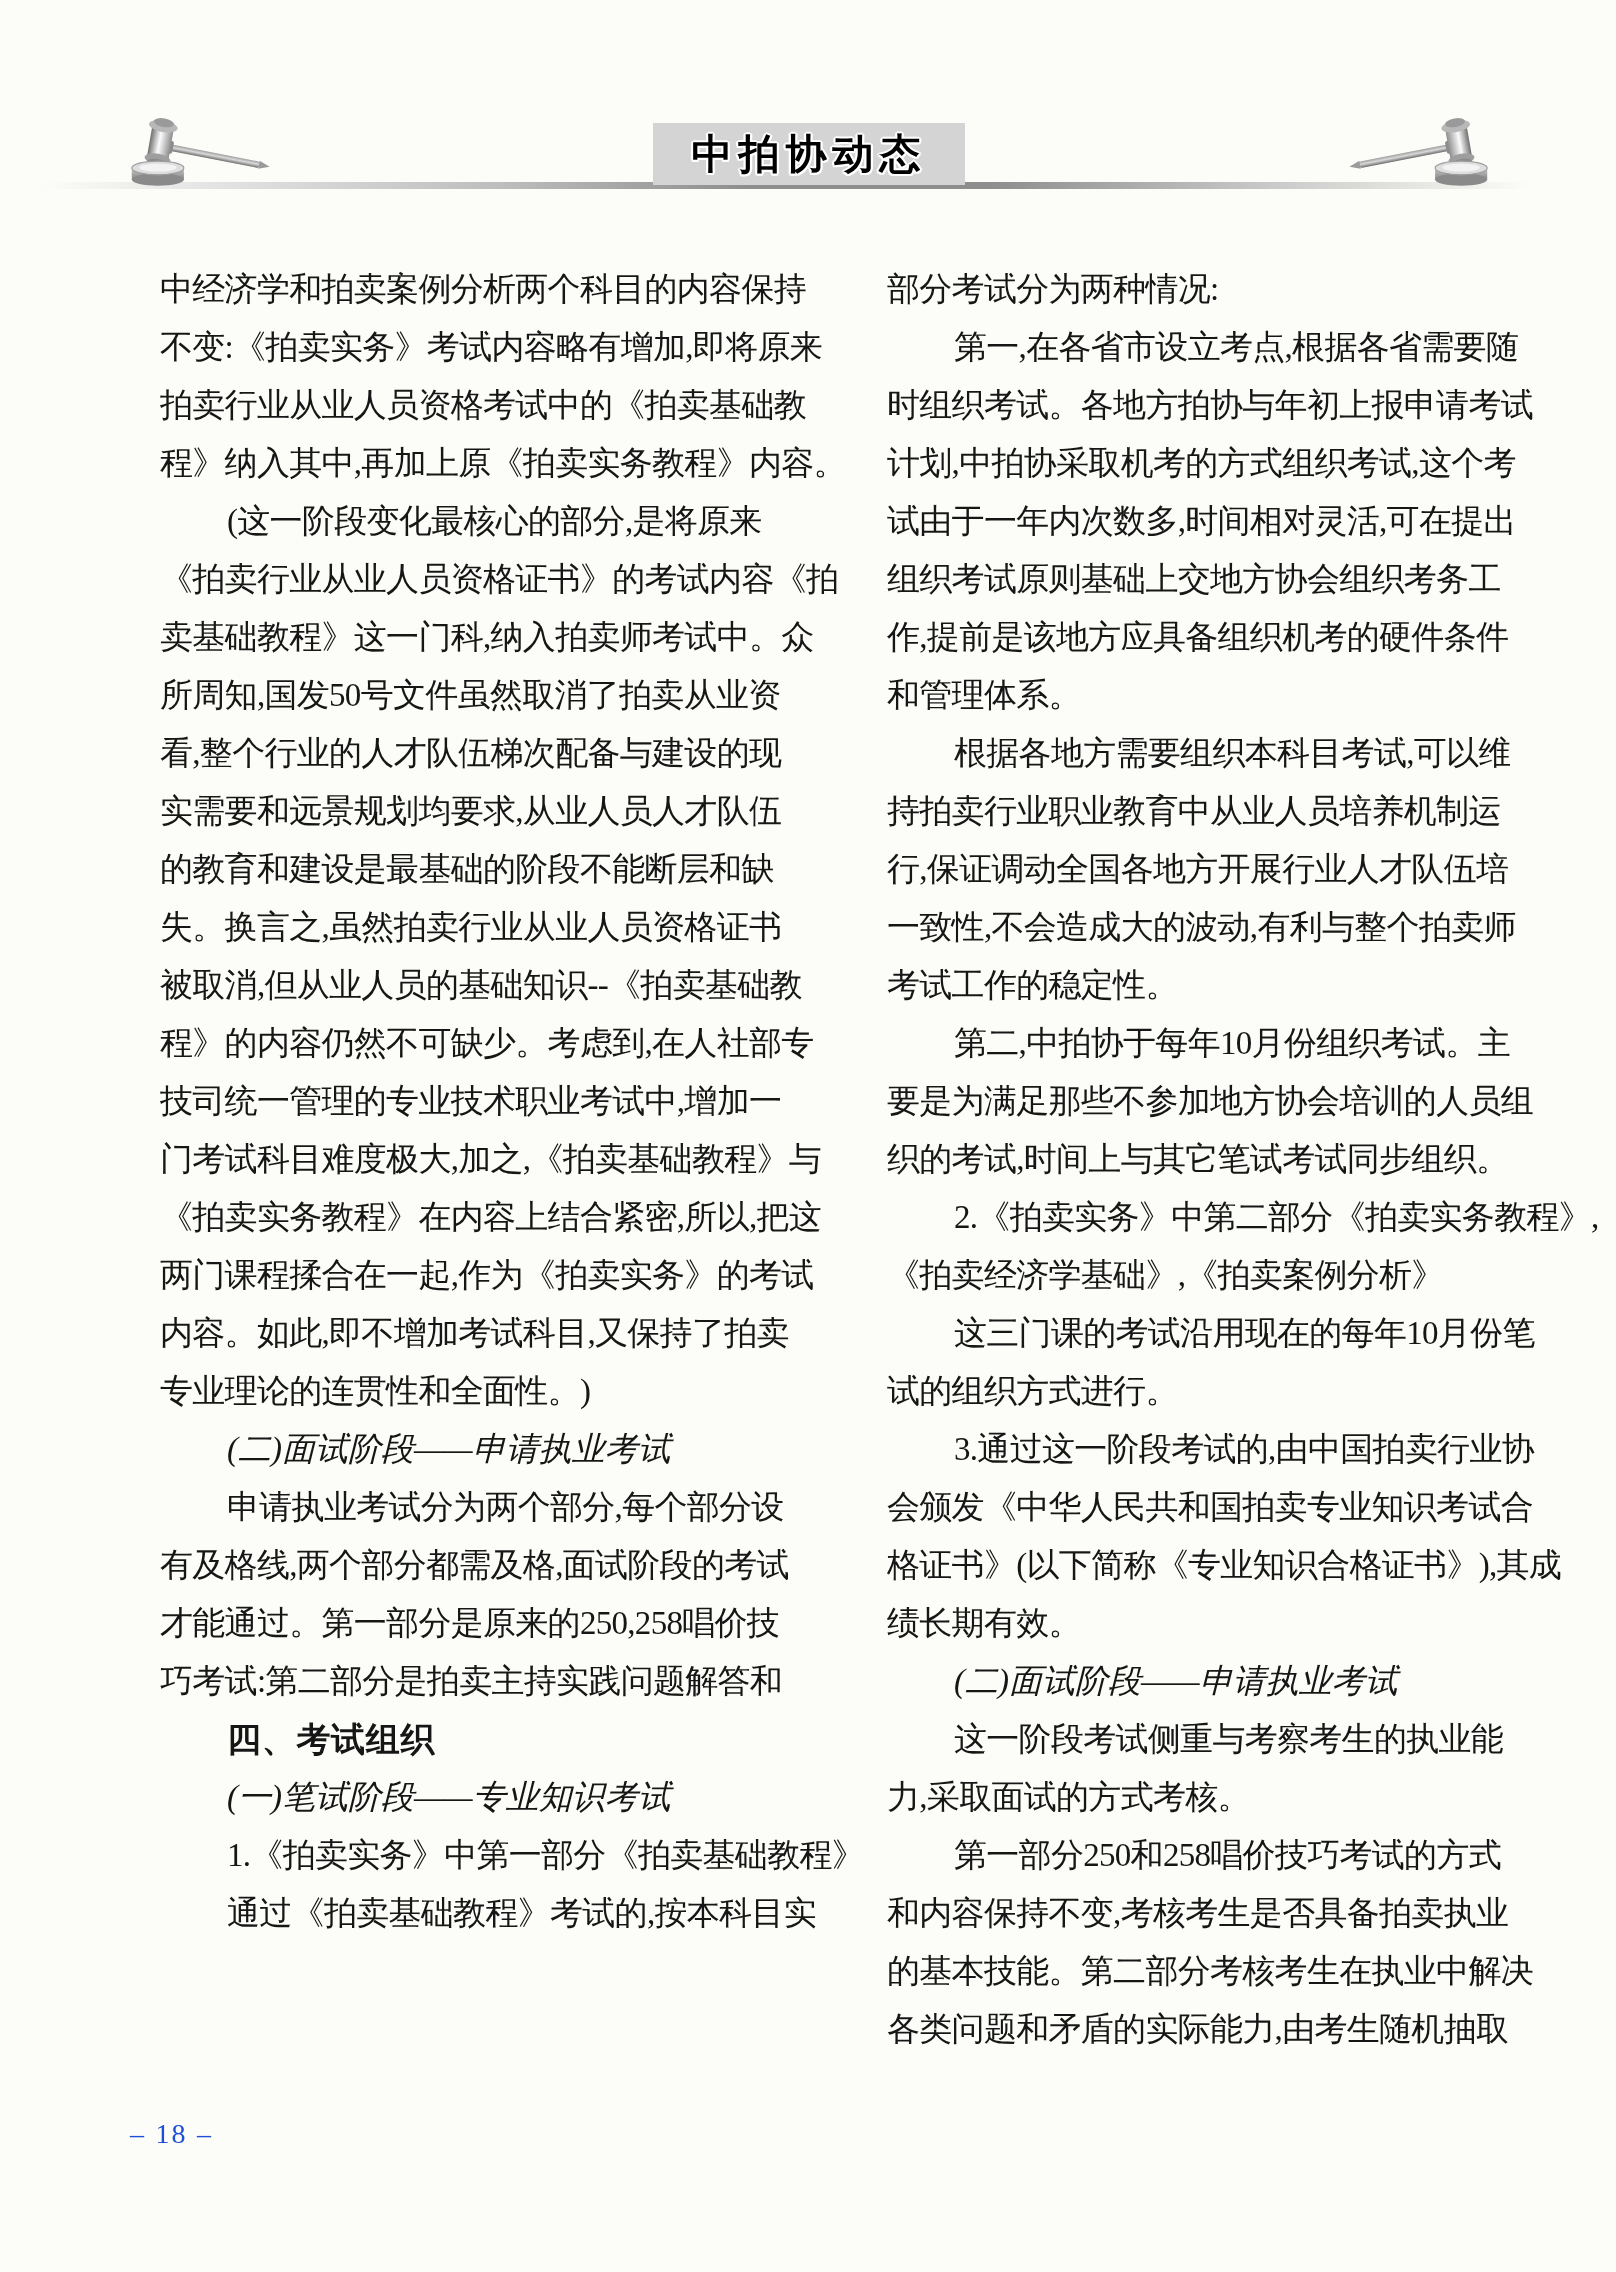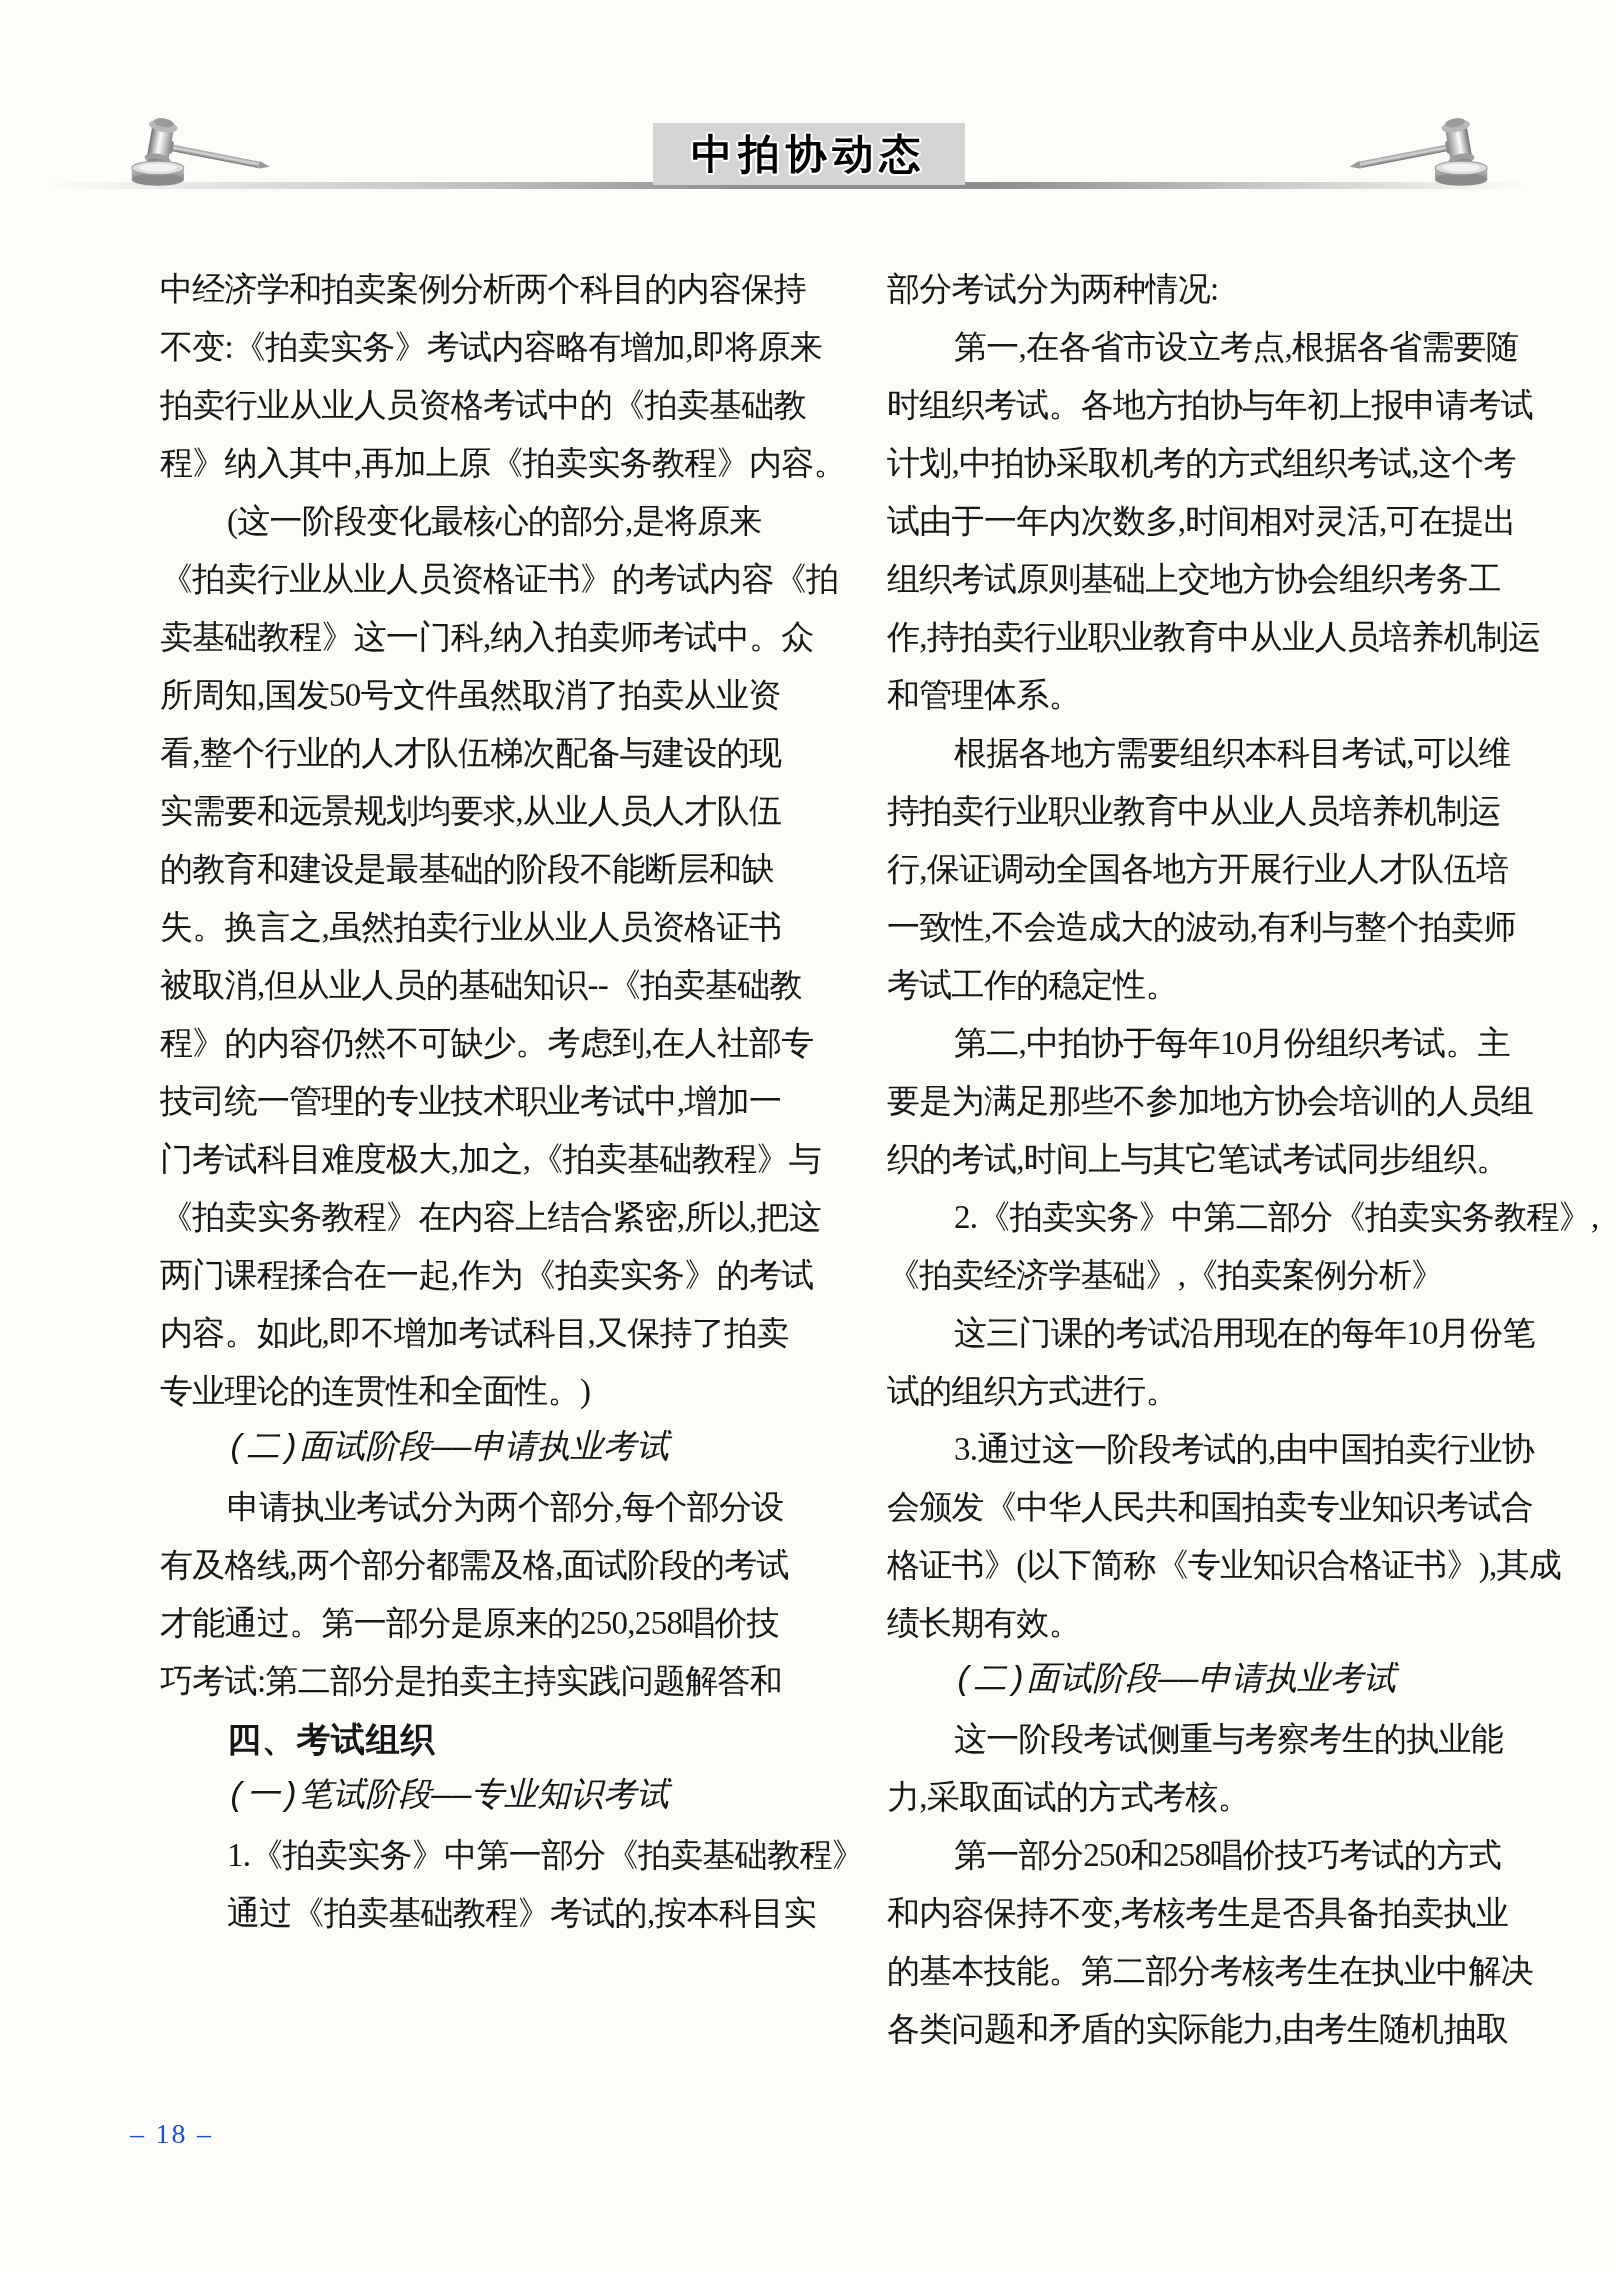--- a/index.html
+++ b/index.html
@@ -49,21 +49,21 @@
     letter-spacing:-0.7px;
     white-space:nowrap;
     color:#161616;
   }
   .line.indent{padding-left:67px;}
   .line.bold{
     font-family:"Liberation Sans","DejaVu Sans",sans-serif;
     font-weight:bold;font-size:34px;letter-spacing:0.7px;
   }
   .line.kai{
-    font-style:italic;font-weight:500;letter-spacing:0;font-family:Liberation Mono, monospace;
+    font-style:italic;font-weight:500;letter-spacing:0;
   }
 
   
   .page-number{
     position:absolute;left:130px;top:2118px;
     font-size:28px;letter-spacing:2.2px;color:#1d4ed8;
   }
 </style>
 </head>
 <body>
@@ -155,21 +155,21 @@
         <div class="line indent">通过《拍卖基础教程》考试的,按本科目实</div>
       </div>
     <div class="col">
 
     <div class="line">部分考试分为两种情况:</div>
         <div class="line indent">第一,在各省市设立考点,根据各省需要随</div>
         <div class="line">时组织考试。各地方拍协与年初上报申请考试</div>
         <div class="line">计划,中拍协采取机考的方式组织考试,这个考</div>
         <div class="line">试由于一年内次数多,时间相对灵活,可在提出</div>
         <div class="line">组织考试原则基础上交地方协会组织考务工</div>
-        <div class="line">作,持拍卖行业职业教育中从业人员培养机制运</div>
+        <div class="line">作,提前是该地方应具备组织机考的硬件条件</div>
         <div class="line">和管理体系。</div>
         <div class="line indent">根据各地方需要组织本科目考试,可以维</div>
         <div class="line">持拍卖行业职业教育中从业人员培养机制运</div>
         <div class="line">行,保证调动全国各地方开展行业人才队伍培</div>
         <div class="line">一致性,不会造成大的波动,有利与整个拍卖师</div>
         <div class="line">考试工作的稳定性。</div>
         <div class="line indent">第二,中拍协于每年10月份组织考试。主</div>
         <div class="line">要是为满足那些不参加地方协会培训的人员组</div>
         <div class="line">织的考试,时间上与其它笔试考试同步组织。</div>
         <div class="line indent">2.《拍卖实务》中第二部分《拍卖实务教程》,</div>

